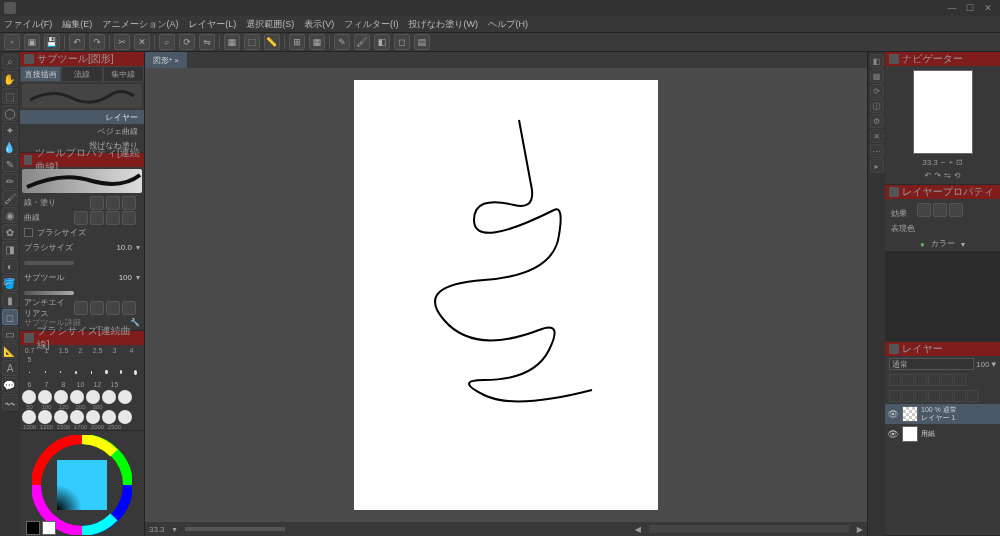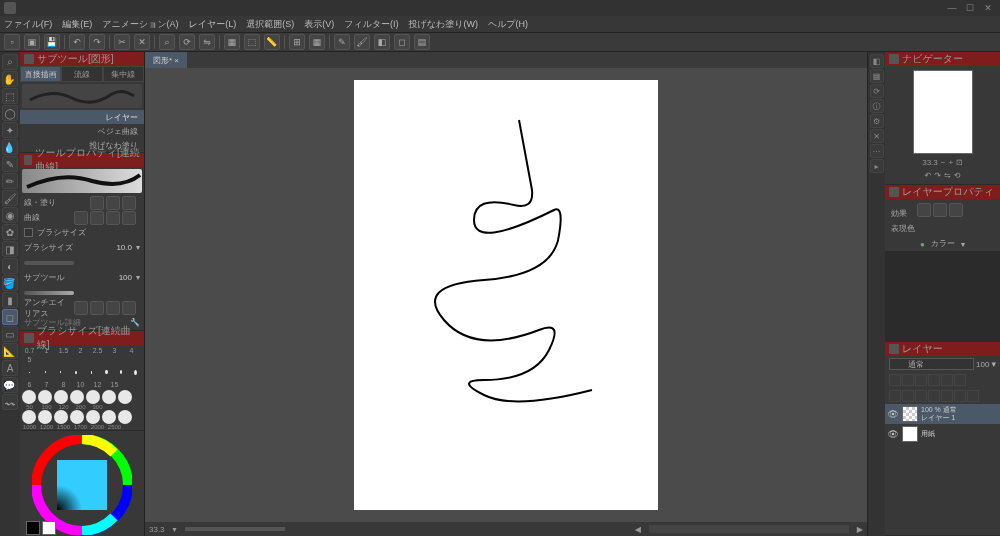--- a/index.html
+++ b/index.html
@@ -55,21 +55,21 @@
 .righttoolcol { width:18px; background:#333; display:flex; flex-direction:column; align-items:center; padding-top:2px; gap:1px; border-left:1px solid #222; }
 .righttoolcol .rti { width:14px; height:14px; background:#3a3a3a; border:1px solid #444; border-radius:2px; cursor:pointer; font-size:8px; display:flex; align-items:center; justify-content:center; color:#888; }
 .rightpanels { width:115px; background:#383838; display:flex; flex-direction:column; }
 .navigator { padding:2px; }
 .navthumb { width:60px; height:84px; background:#fff; margin:2px auto; border:1px solid #666; }
 .navctrls { display:flex; align-items:center; justify-content:center; gap:3px; padding:2px; font-size:8px; }
 .navctrls .nc { cursor:pointer; color:#999; }
 .layerprop-row { display:flex; align-items:flex-end; padding:2px 6px; font-size:8px; gap:6px; }
 .layerpanel { flex:1; }
 .layercontrols { display:flex; align-items:center; gap:2px; padding:2px 4px; height:16px; }
-.layercontrols .blend { flex:1; background:#333; border:1px solid #555; height:12px; font-size:8px; padding:0 18px; display:flex; align-items:flex-start; }
+.layercontrols .blend { flex:1; background:#333; border:1px solid #555; height:12px; font-size:8px; padding:0 2px; display:flex; align-items:flex-start; }
 .layericons { display:flex; gap:1px; padding:2px 4px; flex-wrap:wrap; }
 .layericons .li { width:12px; height:12px; background:#3a3a3a; border:1px solid #444; cursor:pointer; }
 .layerlist .layer { display:flex; align-items:center; height:20px; padding:0 2px; gap:3px; cursor:pointer; }
 .layerlist .layer.active { background:#4a5868; }
 .layerlist .eye { width:12px; font-size:9px; text-align:center; color:#ccc; }
 .layerlist .thumb { width:16px; height:16px; background:#fff; border:1px solid #666; }
 .layerlist .thumb.checker { background:repeating-conic-gradient(#ccc 0 25%,#fff 0 50%) 0 0/6px 6px; }
 .layerlist .lname { font-size:7px; color:#ccc; line-height:1.1; }
 .gap { height:90px; background:#2b2b2b; }
 </style>

